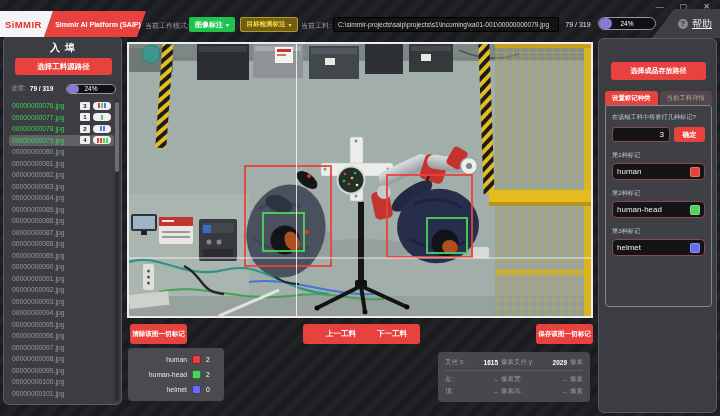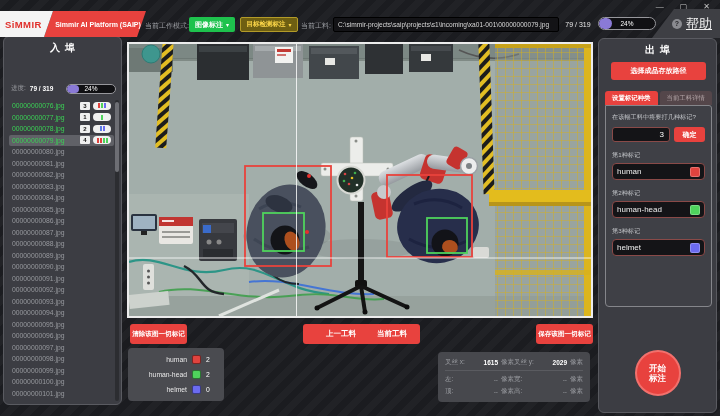--- a/index.html
+++ b/index.html
@@ -37,21 +37,21 @@
   .pill { background:#101013; border:1px solid #97979c; border-radius:7px; position:relative; overflow:hidden; }
   .pill .fill { position:absolute; left:0; top:0; bottom:0; background:#8a7ad6; border-radius:6px; }
   .pill .pct { position:absolute; inset:0; display:flex; align-items:center; justify-content:center;
     font-size:6.5px; color:#fff; }
   .tb-pill { left:598px; top:17px; width:58px; height:13px; }
   .tb-right { left:652px; top:9px; width:68px; height:29px; background:#3e3f44;
     clip-path:polygon(22px 0,100% 0,100% 100%,0 100%);
     display:flex; align-items:center; justify-content:flex-end; padding-right:8px; gap:4px; }
   .help-circle { width:10px; height:10px; border-radius:50%; background:#8a8b90; color:#26262a;
     font-size:7px; display:flex; align-items:center; justify-content:center; font-weight:bold; }
-  .help-text { font-size:13px; color:#f0f0f0;text-decoration:underline; }
+  .help-text { font-size:10px; color:#f0f0f0;text-decoration:underline; }
 
   
   .panel { background:#3c3d43; border:1px solid #5a5b61; border-radius:6px; }
   .panel-left  { left:3px;  top:36px; width:119px; height:369px; }
   .panel-right { left:598px; top:38px; width:119px; height:375px; }
   .panel-title { width:100%; text-align:center; font-size:10px; font-weight:bold;
     letter-spacing:5px; padding-left:5px; color:#fff; }
   .btn-red { background:#e8423e; color:#fff; border-radius:3px; font-weight:bold;
     display:flex; align-items:center; justify-content:center; }
 
@@ -155,20 +155,21 @@
   <div class="fill" style="width: 24%;"></div>
   <div class="pct">24%</div>
 </div>
 <div class="abs tb-right">
   <span class="help-circle">?</span>
   <span class="help-text">帮助</span>
 </div>
 
 <div class="abs panel panel-left">
   <div class="panel-title" style="margin-top:4px;">入埠</div>
+  <div class="abs btn-red lp-btn">选择工料源路径</div>
   <div class="abs lp-progress-row">
     <span class="lbl">进度:</span>
     <span class="cnt">79 / 319</span>
     <span class="pill lp-pill">
       <span class="fill" style="width: 24%;"></span>
       <span class="pct">24%</span>
     </span>
   </div>
   <div class="abs file-list" id="file-list">
       <div class="file-item annotated">
@@ -434,21 +435,21 @@
       <rect x="298" y="174" width="40" height="35" fill="none" stroke="#4fd35c" stroke-width="1.8"></rect>
     </g>
 
     <line x1="167.5" y1="0" x2="167.5" y2="272" stroke="#ffffff" stroke-width="1" opacity="0.8"></line>
     <line x1="0" y1="214" x2="462" y2="214" stroke="#ffffff" stroke-width="1" opacity="0.8"></line>
   </svg>
 </div>
 
 <div class="abs btn-red nav-btn btn-clear">清除该图一切标记</div>
 <div class="abs btn-red nav-btn btn-prev">上一工料</div>
-<div class="abs btn-red nav-btn btn-next">当前工料</div>
+<div class="abs btn-red nav-btn btn-next">下一工料</div>
 <div class="abs btn-red nav-btn btn-save">保存该图一切标记</div>
 
 <div class="abs legend" id="legend">
     <div class="legend-row">
       <span class="llabel">human</span>
       <span class="lswatch" style="background: rgb(224, 67, 62);"></span>
       <span class="lcount">2</span>
     </div>
     <div class="legend-row">
       <span class="llabel">human-head</span>
@@ -496,21 +497,20 @@
       </span>
       <span class="coord-cell">
         <span class="cl">高:</span>
         <span class="cv">--</span>
         <span class="cu">像素</span>
       </span>
     </div>
   </div>
 
 <div class="abs panel panel-right">
-  <div class="panel-title" style="margin-top:4px;">出埠</div>
   <div class="abs btn-red rp-btn">选择成品存放路径</div>
   <div class="abs rp-tabs" id="rp-tabs">
       <div class="rp-tab active">设置标记种类</div>
       <div class="rp-tab">当前工料详情</div>
     </div>
   <div class="abs rp-body">
     <div class="rp-question">在该幅工料中将要打几种标记?</div>
     <div class="rp-count-row">
       <div class="rp-count-input">3</div>
       <div class="btn-red rp-confirm">确定</div>
@@ -532,17 +532,13 @@
         </div>
         <div class="mark-group">
           <div class="mark-label">第3种标记</div>
           <div class="mark-field">
             <span class="mark-value">helmet</span>
             <span class="mark-swatch" style="background: rgb(107, 107, 240);"></span>
           </div>
         </div>
       </div>
   </div>
-  <div class="abs start-btn" id="start-btn">
-      <span>开始</span>
-      <span>标注</span>
-    </div>
 </div>
 
 </body></html>

